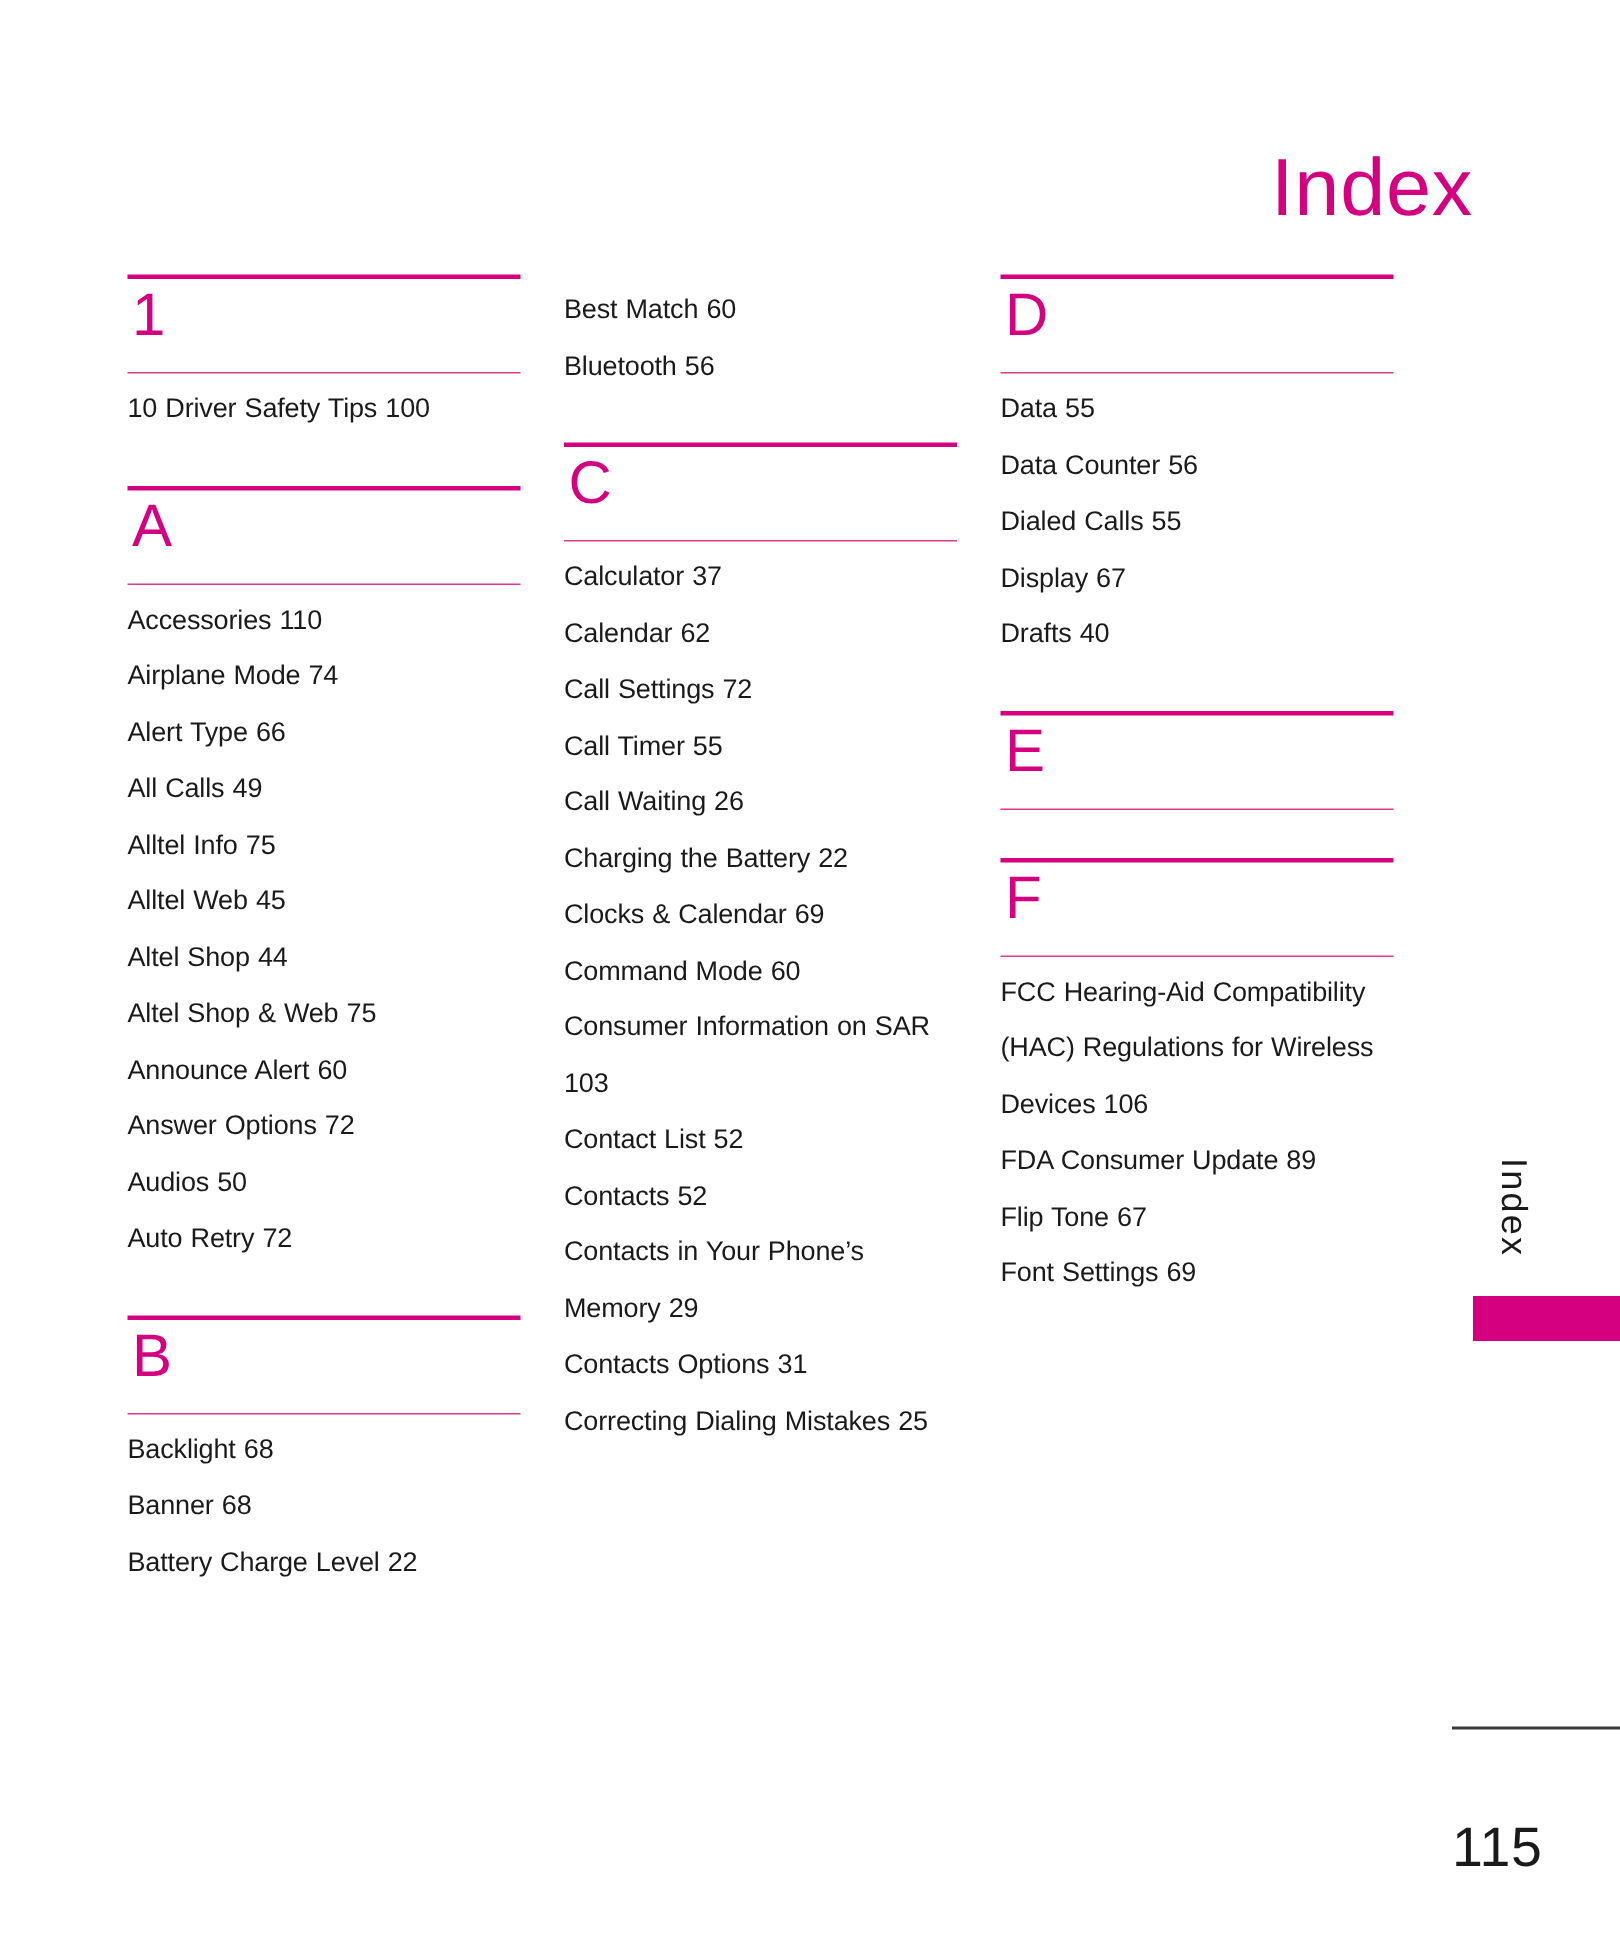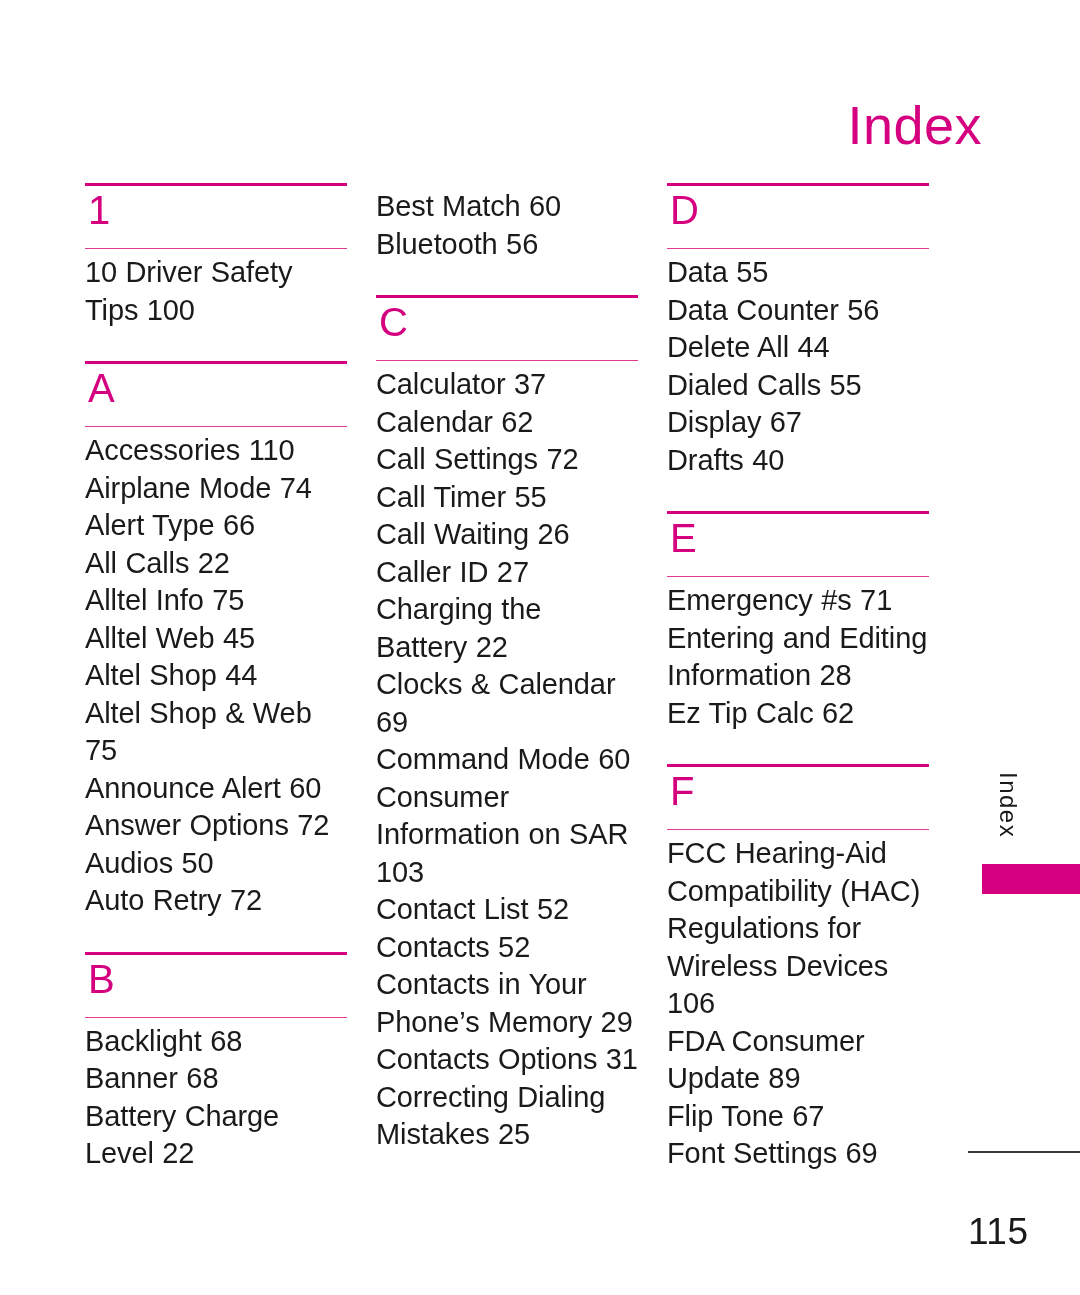--- a/index.html
+++ b/index.html
@@ -59,21 +59,21 @@
     font-size: 40px;
     line-height: 1;
     color: #d5007f;
     font-weight: 400;
   }
 
   .entries {
     padding-top: 5px;
   }
   .entry {
-    font-size: 29px;
+    font-size: 18px;
     line-height: 37.5px;
     color: #1a1a1a;
     font-weight: 400;
     letter-spacing: -0.1px;
     word-spacing: 0.5px;
   }
 
   
   .section-tail { height: 10px; }
 
@@ -138,21 +138,21 @@
         <div class="section-tail"></div>
       </div>
       <div class="section">
         <div class="section-head">
           <div class="section-letter">A</div>
         </div>
         <div class="entries">
           <div class="entry">Accessories 110</div>
           <div class="entry">Airplane Mode 74</div>
           <div class="entry">Alert Type 66</div>
-          <div class="entry">All Calls 22</div>
+          <div class="entry">All Calls 49</div>
           <div class="entry">Alltel Info 75</div>
           <div class="entry">Alltel Web 45</div>
           <div class="entry">Altel Shop 44</div>
           <div class="entry">Altel Shop &amp; Web 75</div>
           <div class="entry">Announce Alert 60</div>
           <div class="entry">Answer Options 72</div>
           <div class="entry">Audios 50</div>
           <div class="entry">Auto Retry 72</div>
         </div>
         <div class="section-tail"></div>
@@ -180,21 +180,20 @@
       <div class="section">
         <div class="section-head">
           <div class="section-letter">C</div>
         </div>
         <div class="entries">
           <div class="entry">Calculator 37</div>
           <div class="entry">Calendar 62</div>
           <div class="entry">Call Settings 72</div>
           <div class="entry">Call Timer 55</div>
           <div class="entry">Call Waiting 26</div>
-          <div class="entry">Caller ID 27</div>
           <div class="entry">Charging the Battery 22</div>
           <div class="entry">Clocks &amp; Calendar 69</div>
           <div class="entry">Command Mode 60</div>
           <div class="entry">Consumer Information on SAR 103</div>
           <div class="entry">Contact List 52</div>
           <div class="entry">Contacts 52</div>
           <div class="entry">Contacts in Your Phone’s Memory 29</div>
           <div class="entry">Contacts Options 31</div>
           <div class="entry">Correcting Dialing Mistakes 25</div>
         </div>
@@ -202,35 +201,29 @@
       </div>
     </div>
     <div class="column">
       <div class="section">
         <div class="section-head">
           <div class="section-letter">D</div>
         </div>
         <div class="entries">
           <div class="entry">Data 55</div>
           <div class="entry">Data Counter 56</div>
-          <div class="entry">Delete All 44</div>
           <div class="entry">Dialed Calls 55</div>
           <div class="entry">Display 67</div>
           <div class="entry">Drafts 40</div>
         </div>
         <div class="section-tail"></div>
       </div>
       <div class="section">
         <div class="section-head">
           <div class="section-letter">E</div>
-        </div>
-        <div class="entries">
-          <div class="entry">Emergency #s 71</div>
-          <div class="entry">Entering and Editing Information 28</div>
-          <div class="entry">Ez Tip Calc 62</div>
         </div>
         <div class="section-tail"></div>
       </div>
       <div class="section">
         <div class="section-head">
           <div class="section-letter">F</div>
         </div>
         <div class="entries">
           <div class="entry">FCC Hearing-Aid Compatibility (HAC) Regulations for Wireless Devices 106</div>
           <div class="entry">FDA Consumer Update 89</div>

